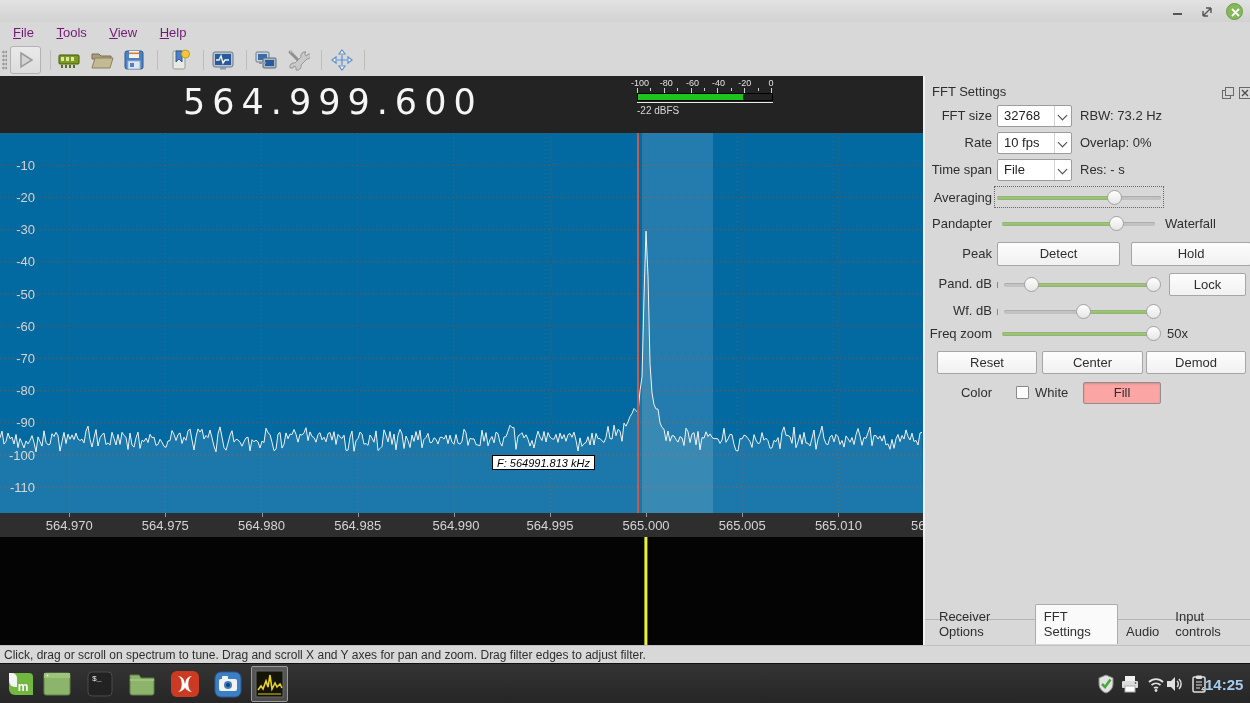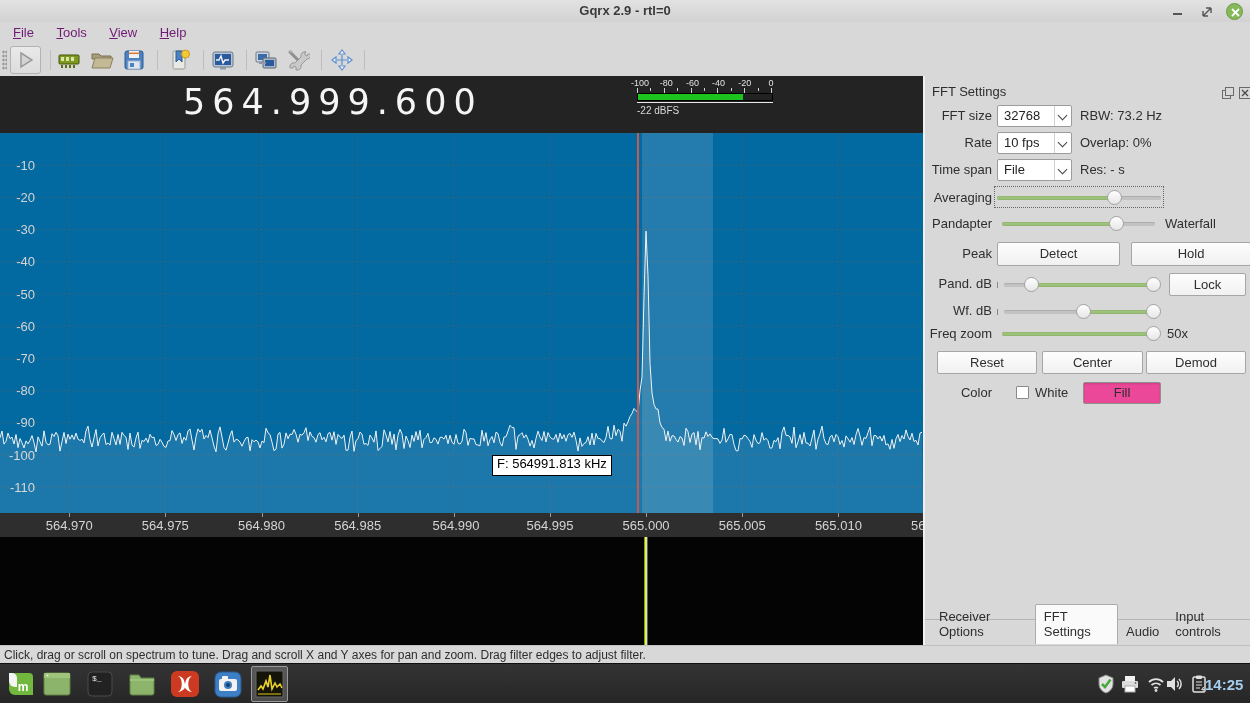--- a/index.html
+++ b/index.html
@@ -45,21 +45,21 @@
 
   #plot { position:absolute; left:0; top:57px; width:923px; height:380px; background:#0369a1; }
   #filter-band { position:absolute; top:57px; height:404px; background:rgba(255,255,255,0.13); }
   #tuner-marker { position:absolute; top:57px; height:404px; width:2px; }
   #axis-strip { position:absolute; left:0; top:437px; width:923px; height:24px; background:#2e2e2e; overflow:hidden; }
   .x-lab { position:absolute; top:5px; transform:translateX(-50%); font-size:13px; color:#d4d4d4; white-space:nowrap; }
   .x-tick { position:absolute; top:0; width:1px; height:4px; background:#9a9a9a; }
   #waterfall { position:absolute; left:0; top:461px; width:923px; height:108px; background:#040404; }
   #wf-line { position:absolute; top:0; height:108px; width:4px; }
 
-  #freq-tooltip { position:absolute; left:492px; top:379px; height:21px; background:#ffffff; border:1px solid #000; font-size:13px; color:#000; line-height:15px; padding:0 4px; white-space:nowrap; }
+  #freq-tooltip { position:absolute; left:492px; top:379px; height:15px; background:#ffffff; border:1px solid #000; font-size:11px; color:#000; line-height:15px; padding:0 4px; white-space:nowrap;font-style:italic; }
 
   
   #right-panel { position:absolute; left:923px; top:76px; width:327px; height:569px; background:#d8d8d8; border-left:2px solid #f0f0f0; }
   #panel-title { position:absolute; left:7px; top:8px; font-size:13px; color:#2e2e2e; }
   .dock-btn { position:absolute; top:9px; width:12px; height:12px; }
   #dock-float { left:297px; } #dock-close { left:314px; }
 
   .p-label { position:absolute; left:0; width:67px; text-align:right; font-size:13px; color:#2e2e2e; line-height:22px; }
   .p-info  { position:absolute; font-size:13px; color:#2e2e2e; line-height:22px; }
   .combo { position:absolute; left:72px; width:75px; height:22px; background:#fff; border:1px solid #9c9c9c; border-radius:2px; }
@@ -68,21 +68,21 @@
   .combo .arrow::after { content:""; position:absolute; left:4px; top:6px; width:6px; height:6px; border-right:1.6px solid #444; border-bottom:1.6px solid #444; transform:rotate(45deg); }
 
   .slider { position:absolute; height:15px; }
   .sl-track { position:absolute; left:0; right:0; top:6px; height:4px; background:#c2c2c2; border-radius:2px; box-shadow:inset 0 1px 0 #adadad; }
   .sl-fill { position:absolute; top:6px; height:4px; background:#95bb72; border-radius:2px;
     background-image:linear-gradient(#8cb369,#a3c583 45%,#8cb369); }
   .sl-handle { position:absolute; top:0; width:15px; height:15px; margin-left:-8px; border-radius:50%; background:linear-gradient(#fefefe,#e6e6e6); border:1px solid #a2a2a2; }
   .sl-mark { position:absolute; width:1px; height:6px; top:9px; background:#888; }
 
   .btn { position:absolute; height:23px; background:linear-gradient(#fdfdfd,#f1f1f1); border:1px solid #a6a6a6; border-radius:2px; font-size:13px; color:#2e2e2e; text-align:center; line-height:21px; }
-  .btn.pressed { background:#ec4899; border-color:#8f8f8f; box-shadow:inset 0 1px 2px rgba(0,0,0,0.15); }
+  .btn.pressed { background:#fca5a5; border-color:#8f8f8f; box-shadow:inset 0 1px 2px rgba(0,0,0,0.15); }
 
   #avg-focus { position:absolute; left:69px; top:-4px; width:170px; height:22px; border:1px dotted #666; }
   .checkbox { position:absolute; width:13px; height:13px; background:#fff; border:1px solid #8a8a8a; border-radius:1px; top:4px; }
   .cb-label { position:absolute; font-size:13px; color:#2e2e2e; line-height:22px; }
 
   #panel-tabs { position:absolute; left:0; bottom:1px; width:327px; height:25px; border-top:1px solid #b5b5b5; display:flex; align-items:flex-end; padding-left:6px; }
   .tab { font-size:13px; color:#2e2e2e; padding:4px 8px 5px 8px; }
   .tab.active { background:#fafafa; border:1px solid #ababab; border-bottom:none; border-radius:2px 2px 0 0; margin-top:-2px; }
 
   #statusbar { position:absolute; left:0; top:645px; width:1250px; height:18px; background:#d8d8d8; border-top:1px solid #c0c0c0; }
@@ -94,21 +94,20 @@
   #gqrx-frame { position:absolute; left:251px; top:2px; width:37px; height:36px; background:rgba(255,255,255,0.18); border:1px solid #9a9a9a; border-radius:2px; }
   .tray-icon { position:absolute; top:10px; width:20px; height:20px; }
   #clock { position:absolute; left:1205px; top:12px; font-size:15px; font-weight:bold; color:#a5cdec; }
 </style>
 </head>
 <body>
 
 <div id="screen">
 
   <div id="titlebar">
-    <div id="window-title">Gqrx 2.9 - rtl=0</div>
     <div class="win-btn" id="btn-min">
         <div class="dash"></div>
       </div>
     <div class="win-btn" id="btn-max">
       <svg width="10" height="10" viewBox="0 0 10 10">
           <path d="M1 9 L9 1 M9 1 H4 M9 1 V6 M1 9 H6 M1 9 V4" stroke="#555" stroke-width="1.4" fill="none"></path>
         </svg>
     </div>
     <div class="win-btn" id="btn-close">
       <svg width="9" height="9" viewBox="0 0 9 9">

